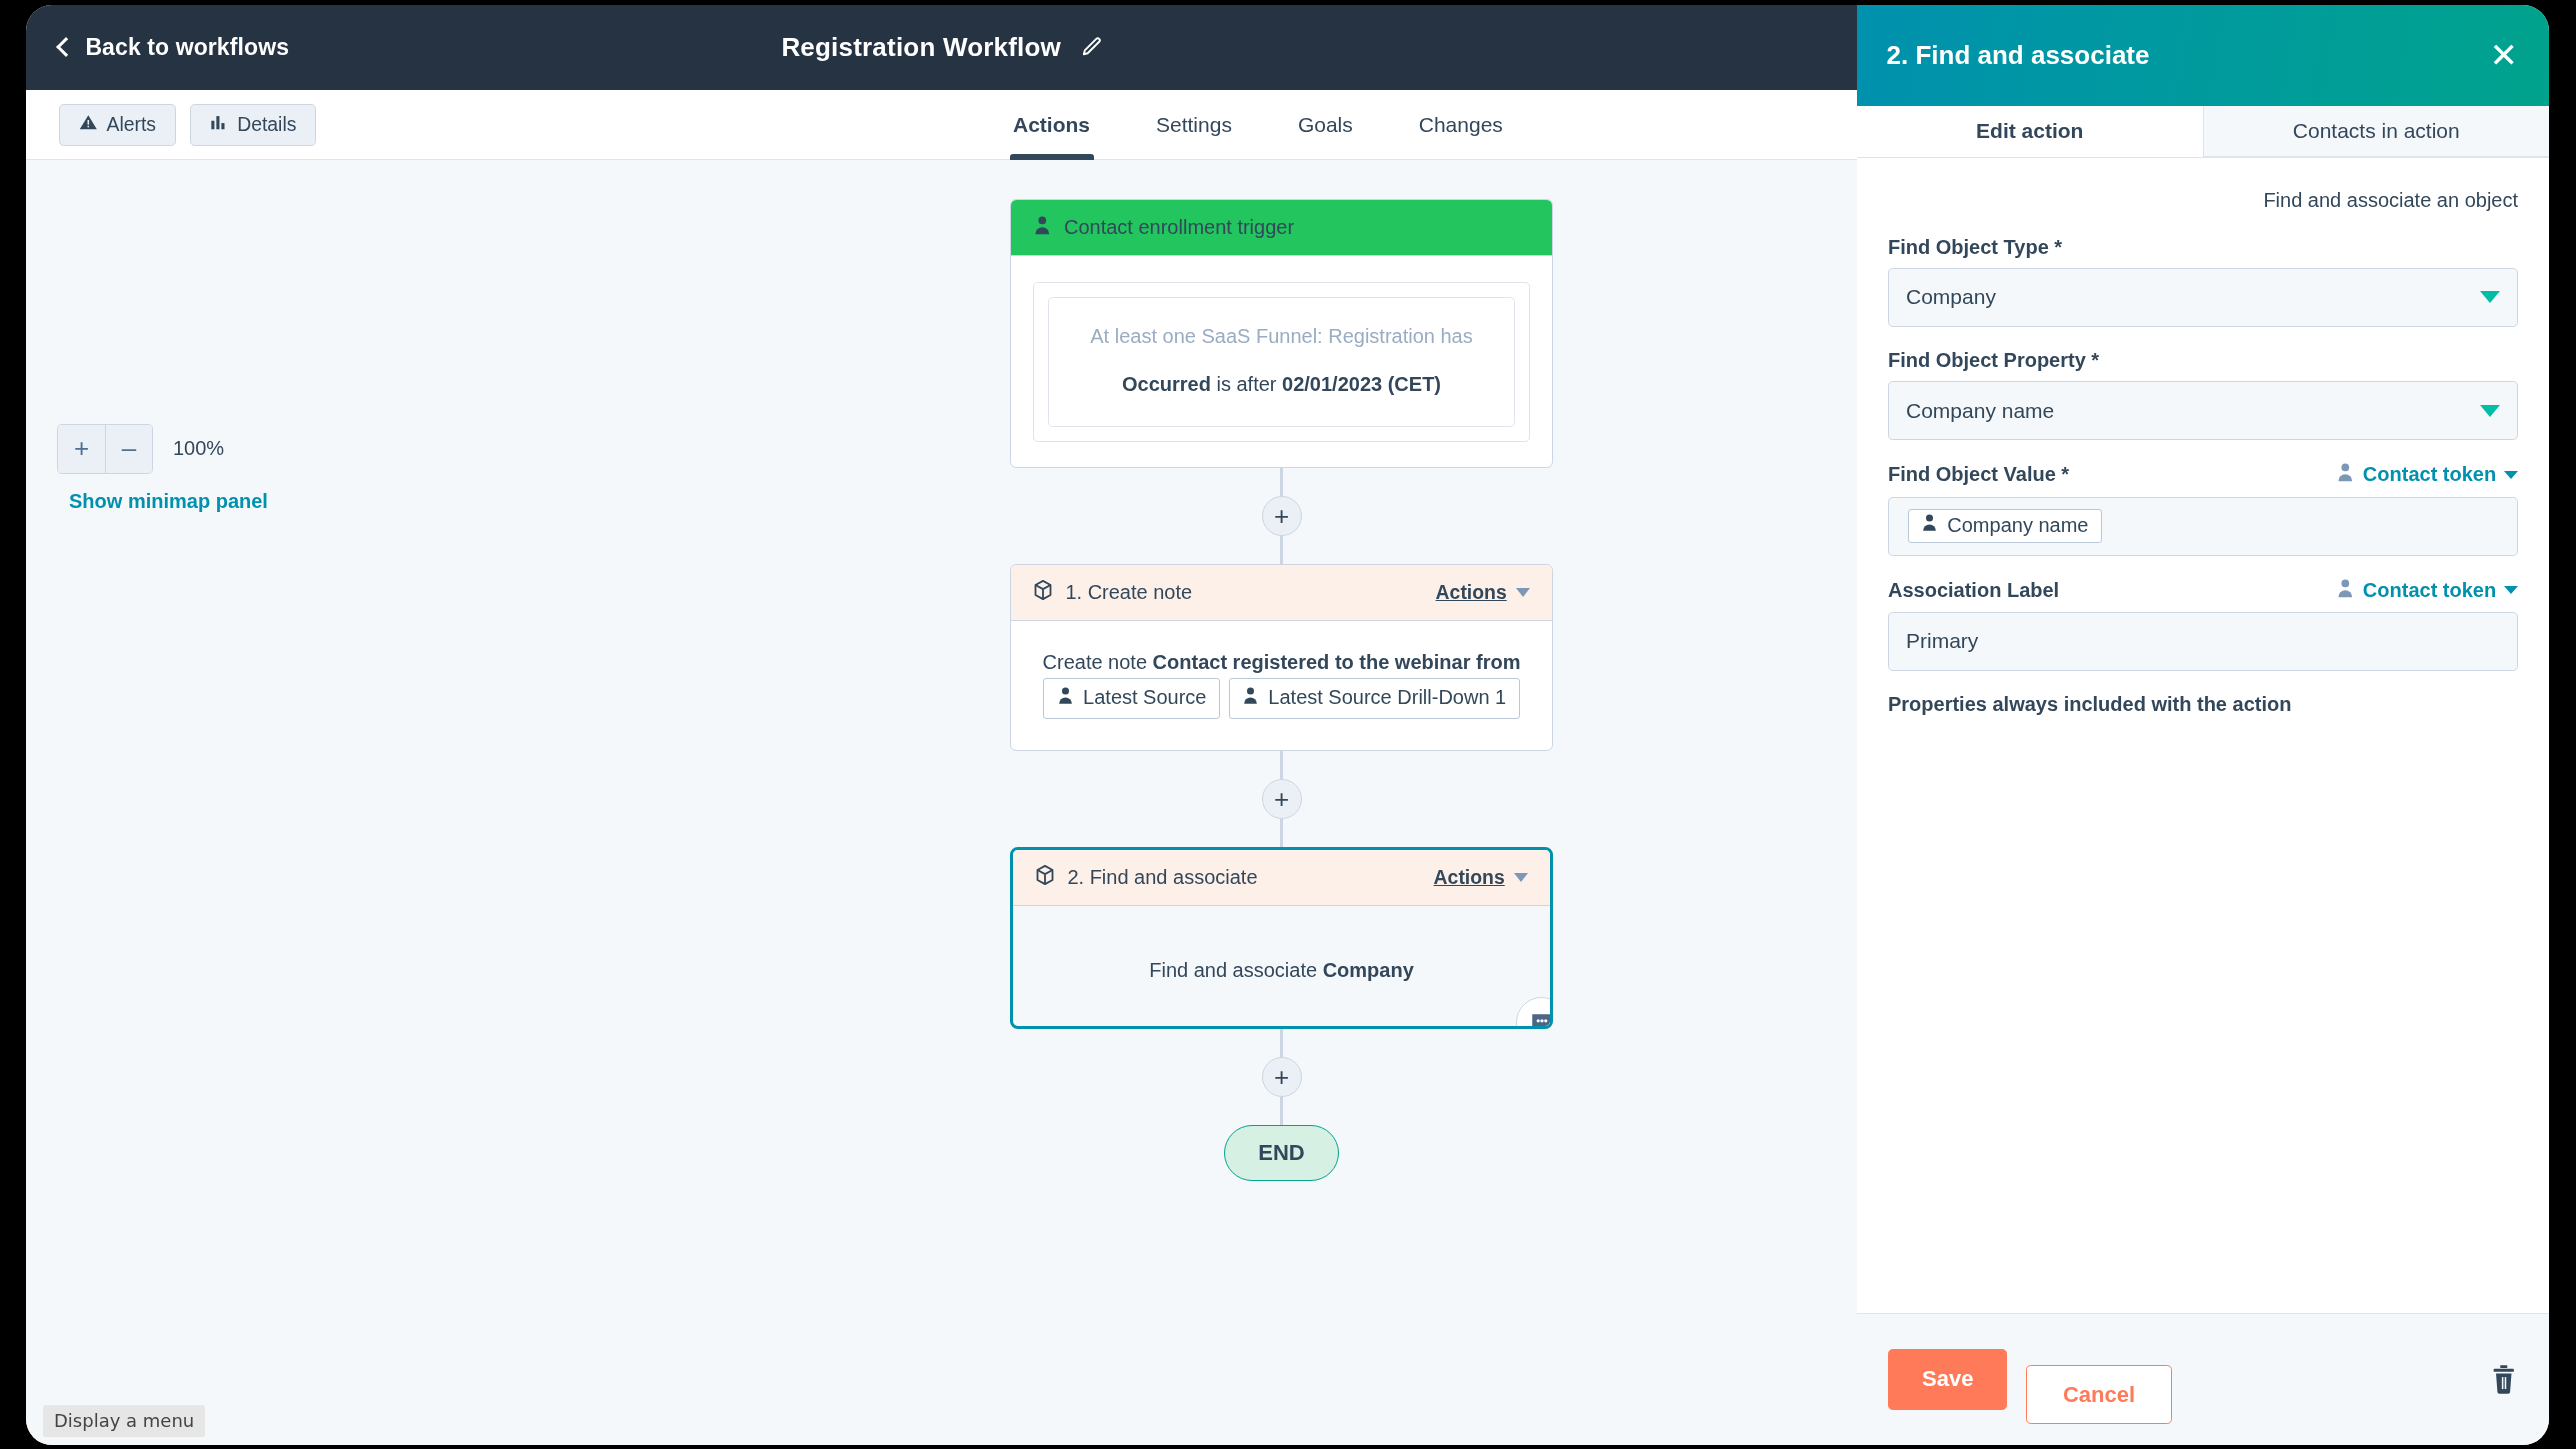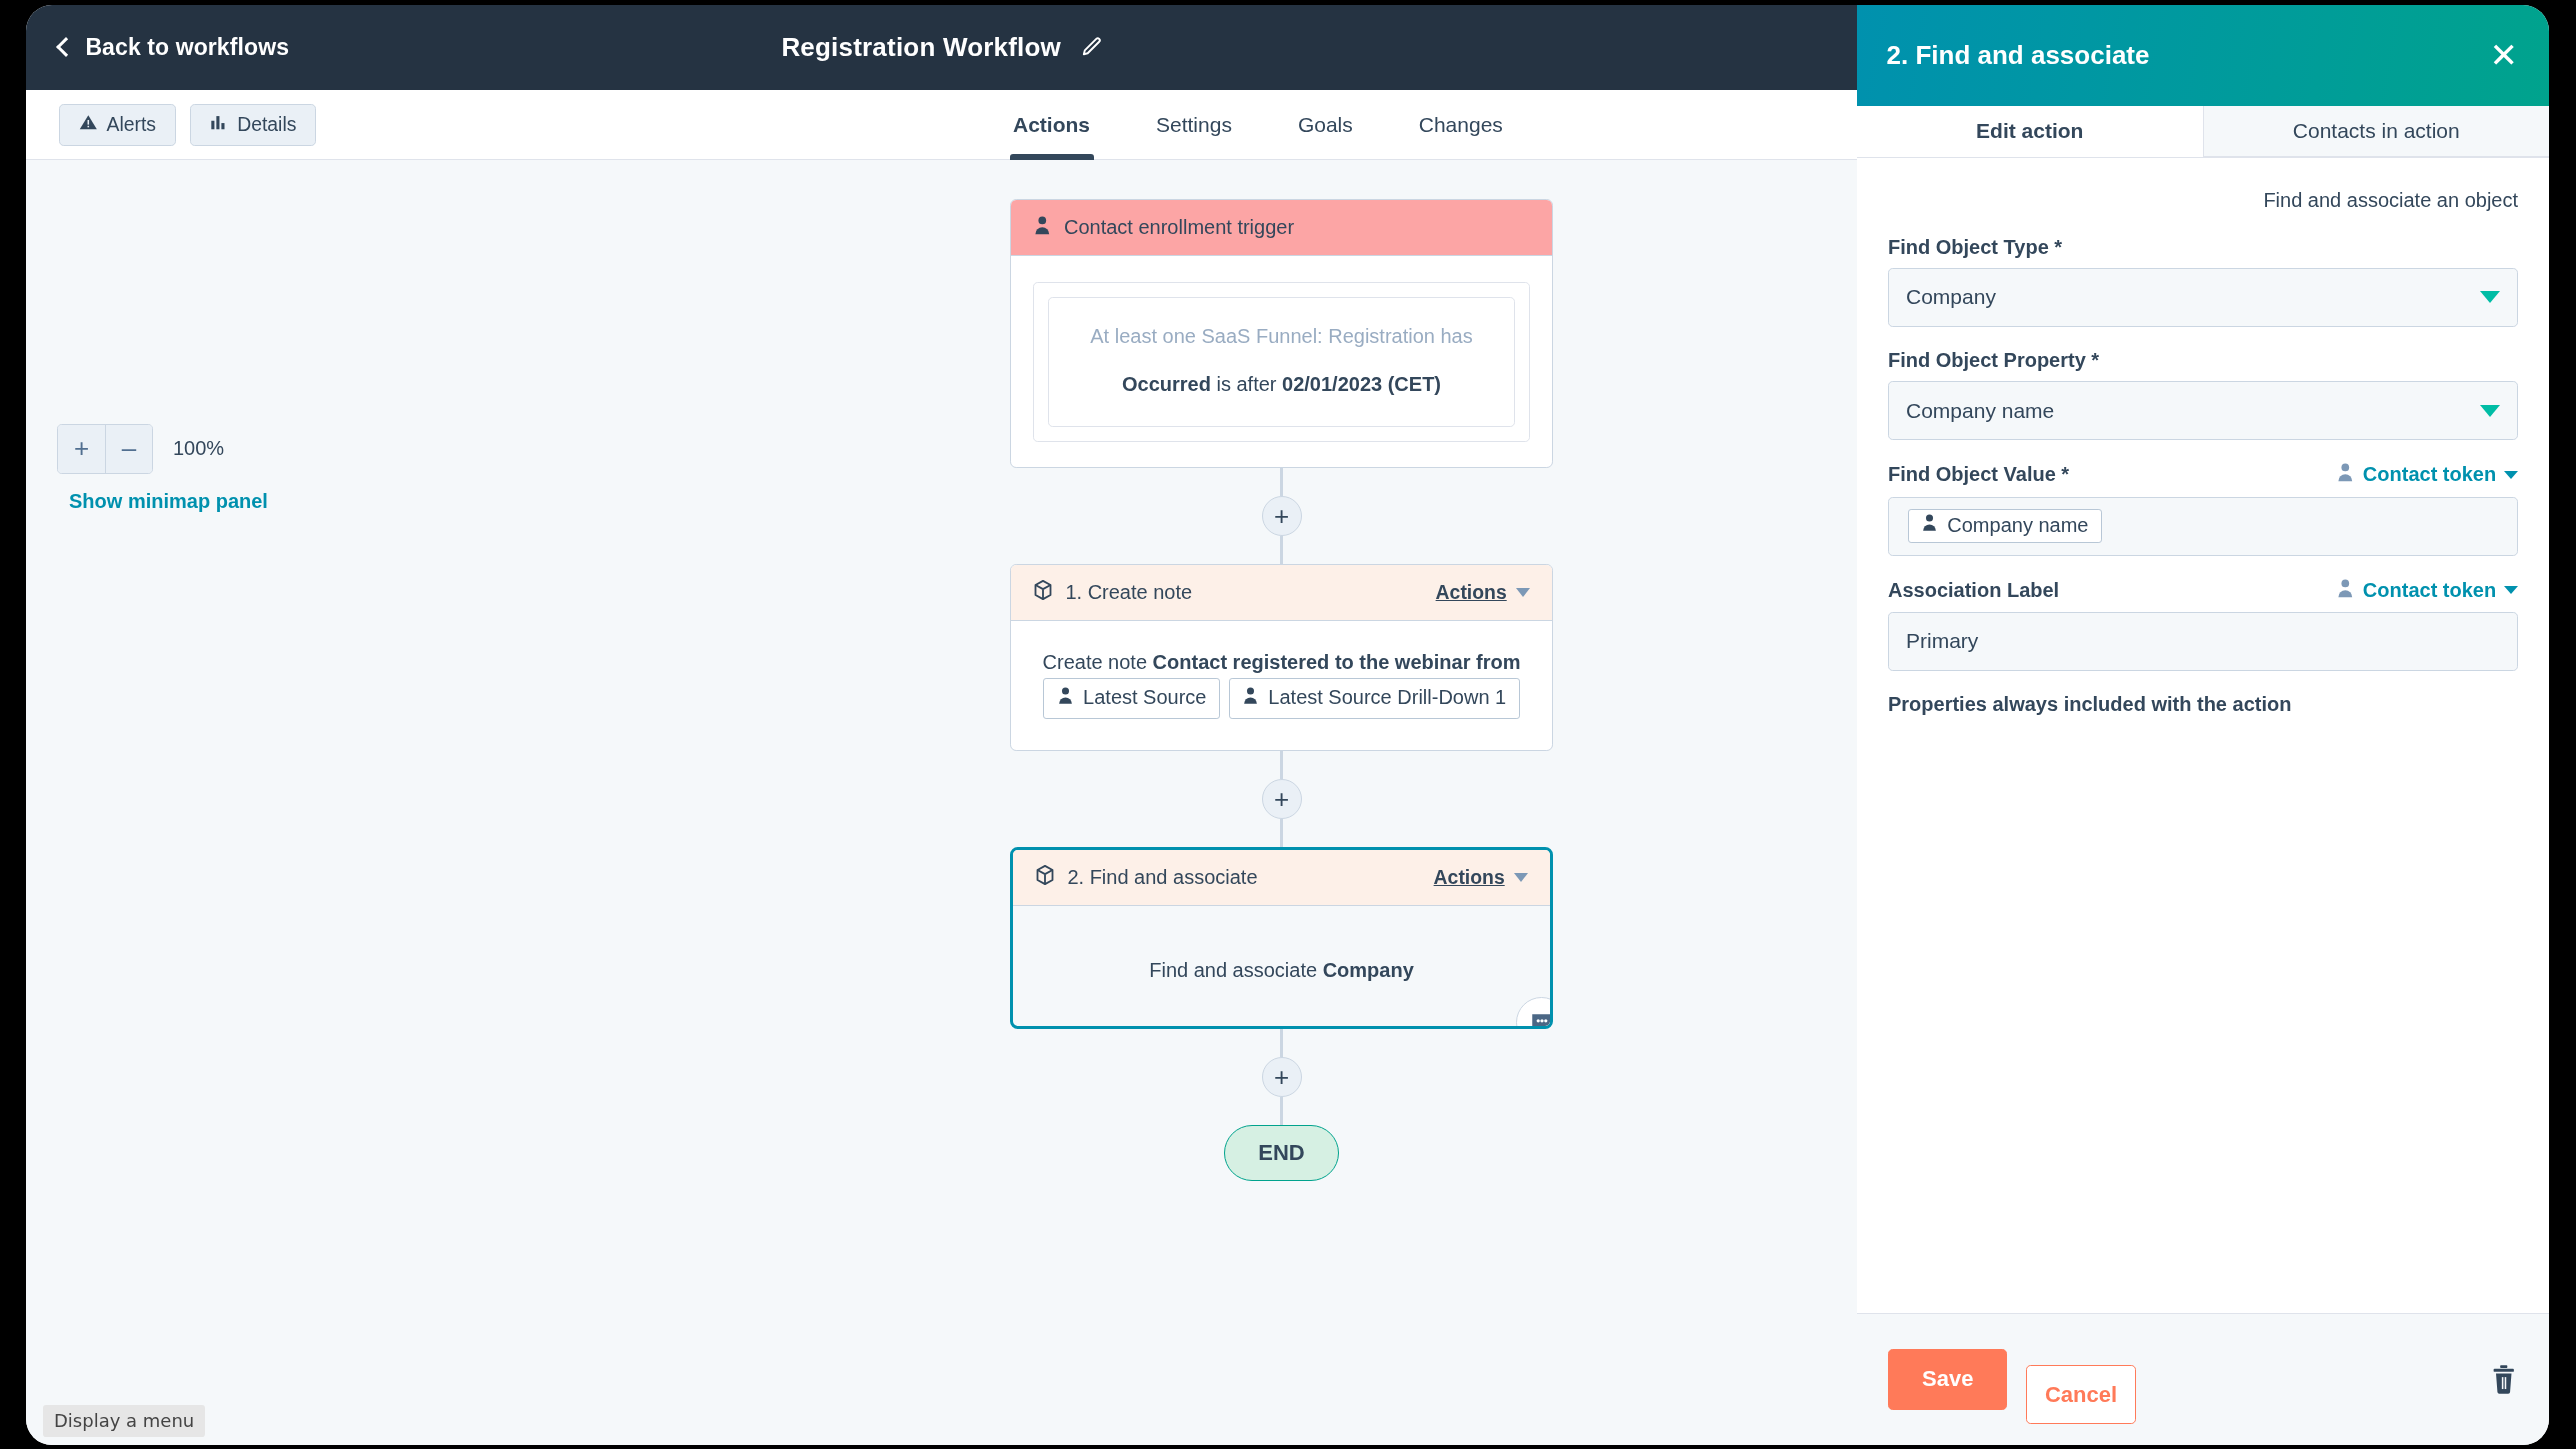--- a/index.html
+++ b/index.html
@@ -133,21 +133,21 @@
     border-radius: 7.8px;
     background: #f5f8fa;
   }
   .card-head {
     height: 56px; display: flex; align-items: center;
     padding: 0 22px;
     border-bottom: 0.8px solid #cbd6e2;
     font-size: 20px; color: #33475b;
     gap: 12.4px;
   }
-  .card-head.trigger { background: #fca5a5; align-items: center; }
+  .card-head.trigger { background: #22c55e; align-items: center; }
   .card-head.action  { background: #fdf0e8; }
   .card-title { flex: 1; }
   .actions-link {
     display: flex; align-items: center; gap: 9.3px;
     color: #33475b; font-size: 19.4px; font-weight: bold;
     cursor: pointer;
   }
   .actions-link span.lbl { text-decoration: underline; }
   .caret-dn {
     width: 0; height: 0;
@@ -302,21 +302,21 @@
   .btn-save {
     background: #ff7a59; color: #fff;
     border: 0.8px solid #ff7a59; border-radius: 4.7px;
     height: 61px; padding: 0 33px;
     display: flex; align-items: center;
     font-size: 22px; font-weight: bold; cursor: pointer;
   }
   .btn-cancel {
     background: #fff; color: #ff7a59;
     border: 0.8px solid #ff7a59; border-radius: 4.7px;
-    height: 59px; padding: 0 18px;
+    height: 59px; padding: 0 36px;
     display: flex; align-items: center;
     font-size: 22px; font-weight: bold; cursor: pointer; margin-top: 31px;
   }
   .trash-btn { margin-left: auto; cursor: pointer; display: flex; }
 </style>
 </head>
 <body>
 
 <div id="app">
 

